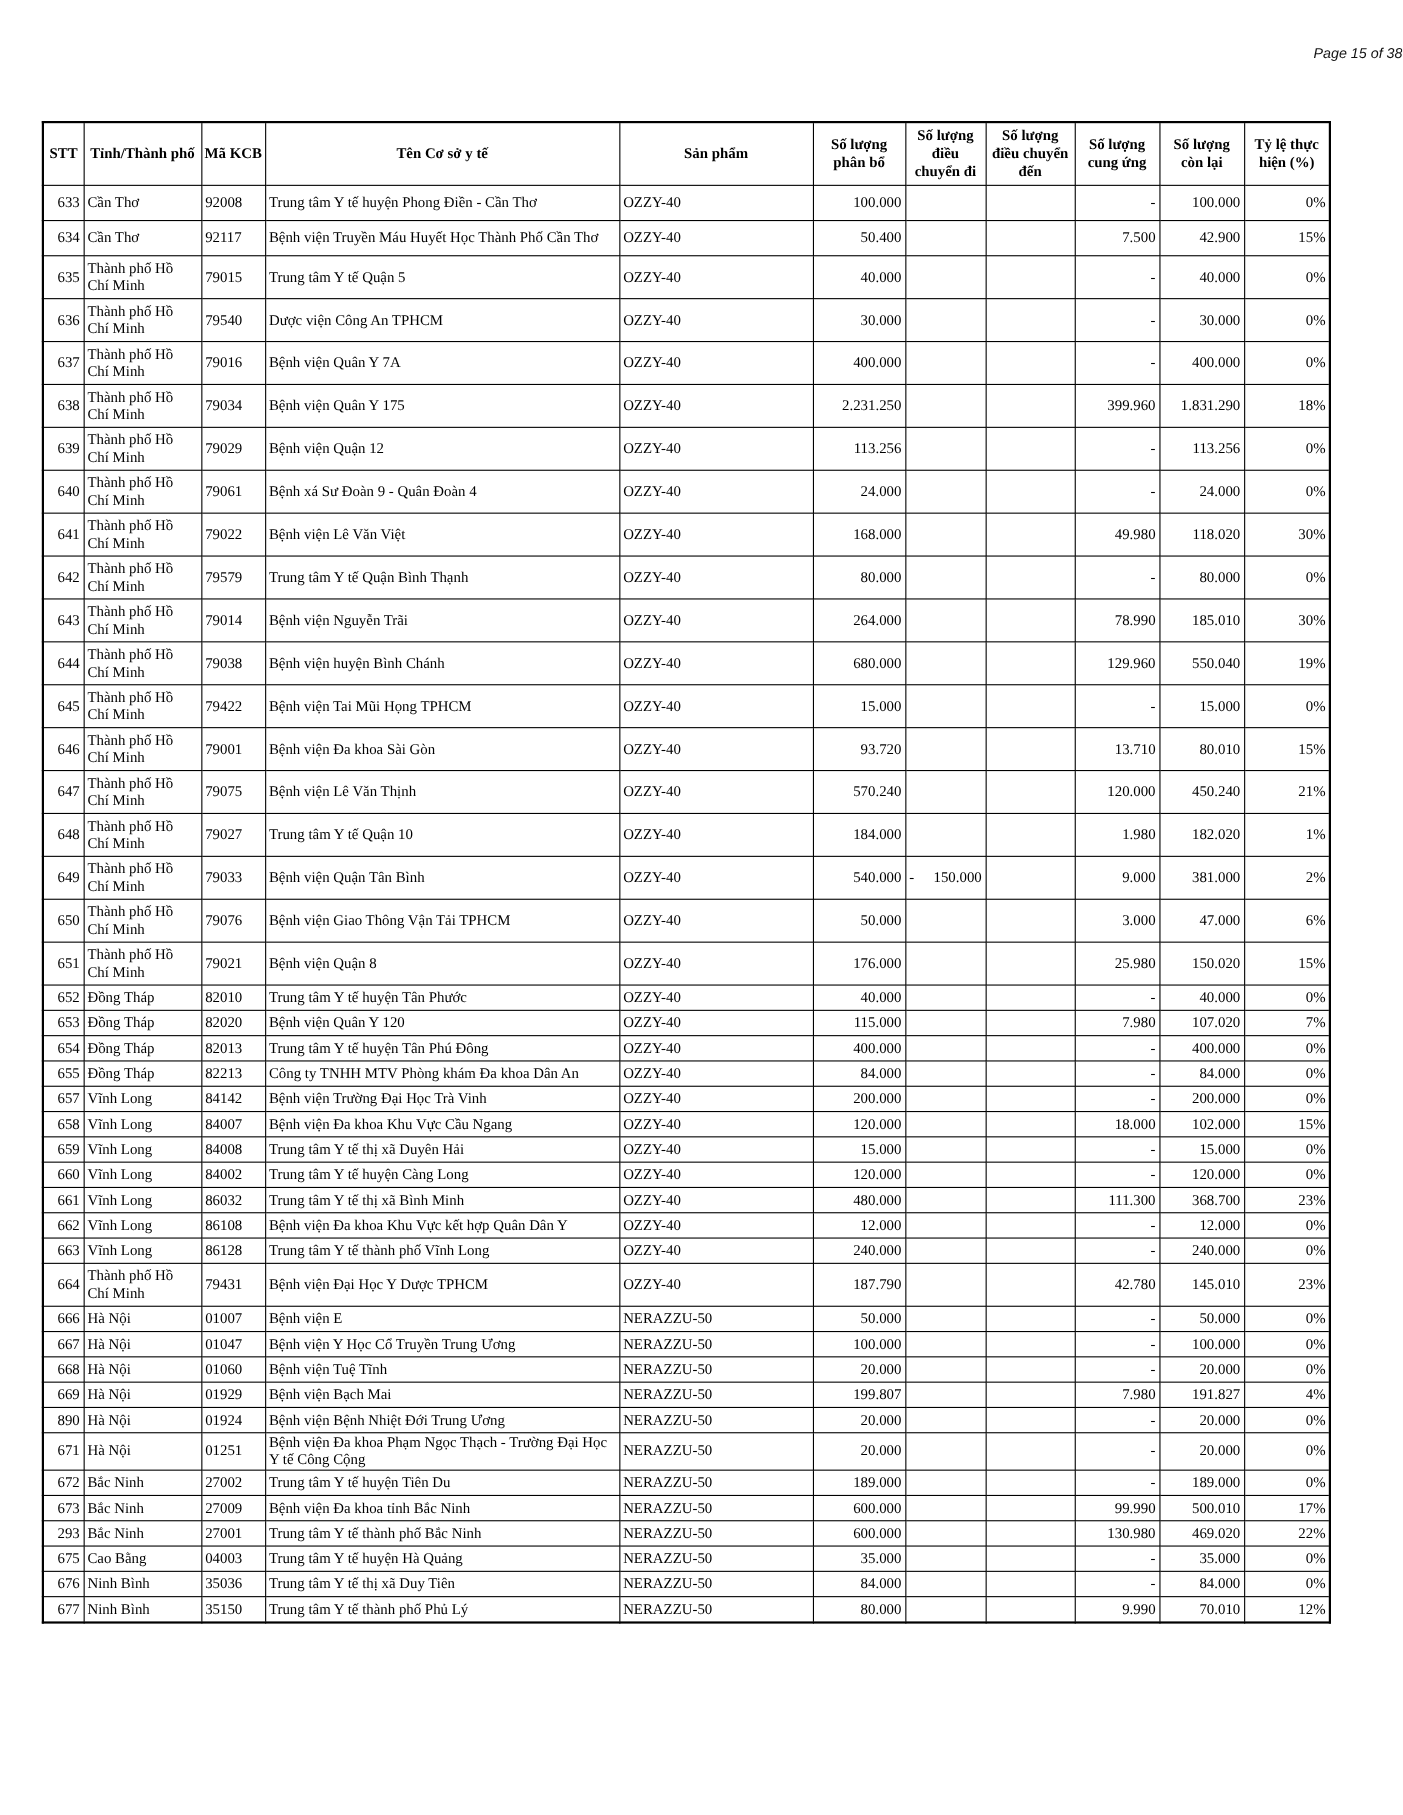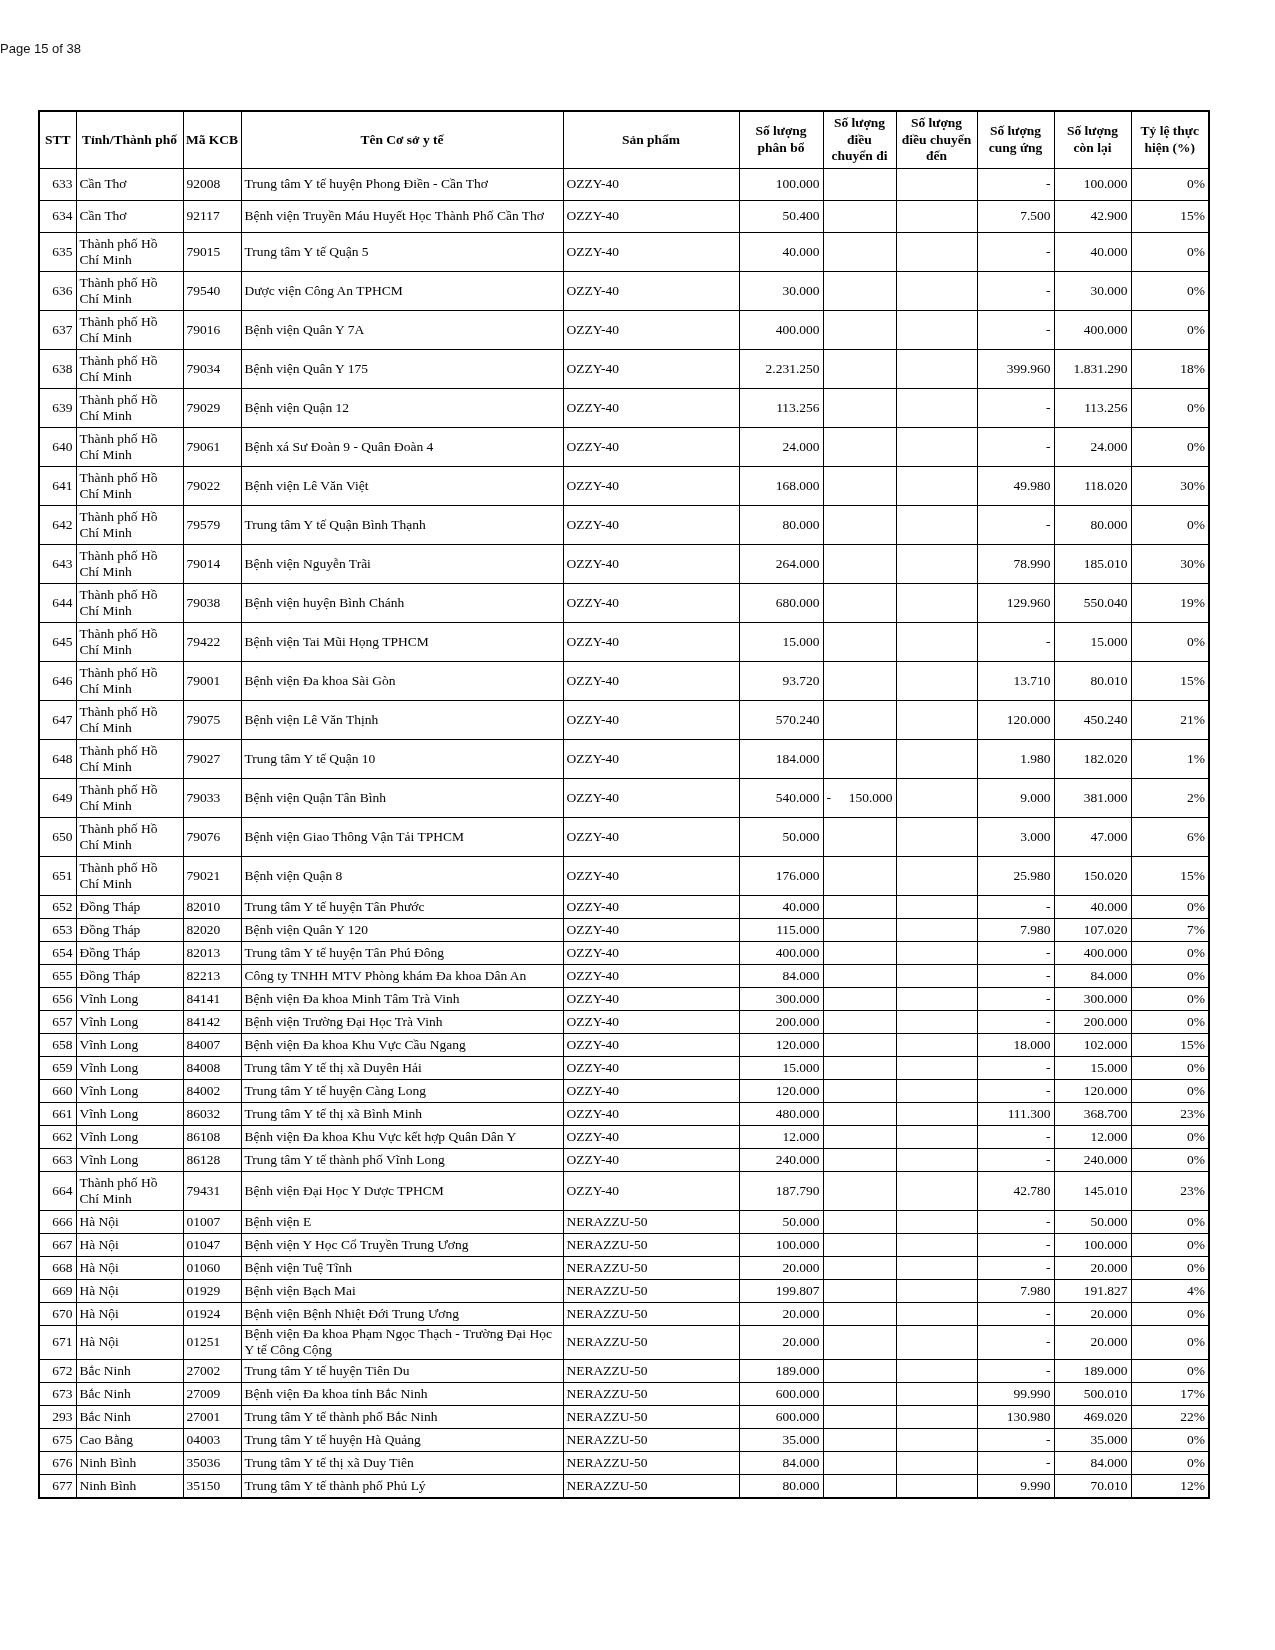--- a/index.html
+++ b/index.html
@@ -9,24 +9,25 @@
     height:1650px;
     background:#ffffff;
     font-family:"Liberation Serif", serif;
     color:#000;
     overflow:hidden;
   }
   .page-header {
     position:absolute;
     top:41px; left:0;
     width:100%;
-    text-align:left;
+    text-align:right;
     font-family:"Liberation Sans", sans-serif;
     font-size:13px;
     color:#111;
+    font-style:italic;
   }
   table.report {
     position:absolute;
     left:38px; top:110px;
     width:1170px;
     border-collapse:collapse;
     table-layout:fixed;
     font-family:"Liberation Serif", serif;
     font-size:13.5px;
     border:2px solid #000;
@@ -381,33 +382,20 @@
           <td class="al-left">Công ty TNHH MTV Phòng khám Đa khoa Dân An</td>
           <td class="al-left">OZZY-40</td>
           <td class="al-right">84.000</td>
           <td class="al-right"></td>
           <td class="al-right"></td>
           <td class="al-right">-</td>
           <td class="al-right">84.000</td>
           <td class="al-right">0%</td>
         </tr>
         <tr class="short">
-          <td class="al-right">656</td>
-          <td class="al-left">Vĩnh Long</td>
-          <td class="al-left">84141</td>
-          <td class="al-left">Bệnh viện Đa khoa Minh Tâm Trà Vinh</td>
-          <td class="al-left">OZZY-40</td>
-          <td class="al-right">300.000</td>
-          <td class="al-right"></td>
-          <td class="al-right"></td>
-          <td class="al-right">-</td>
-          <td class="al-right">300.000</td>
-          <td class="al-right">0%</td>
-        </tr>
-        <tr class="short">
           <td class="al-right">657</td>
           <td class="al-left">Vĩnh Long</td>
           <td class="al-left">84142</td>
           <td class="al-left">Bệnh viện Trường Đại Học Trà Vinh</td>
           <td class="al-left">OZZY-40</td>
           <td class="al-right">200.000</td>
           <td class="al-right"></td>
           <td class="al-right"></td>
           <td class="al-right">-</td>
           <td class="al-right">200.000</td>
@@ -550,21 +538,21 @@
           <td class="al-left">Bệnh viện Bạch Mai</td>
           <td class="al-left">NERAZZU-50</td>
           <td class="al-right">199.807</td>
           <td class="al-right"></td>
           <td class="al-right"></td>
           <td class="al-right">7.980</td>
           <td class="al-right">191.827</td>
           <td class="al-right">4%</td>
         </tr>
         <tr class="short">
-          <td class="al-right">670</td>
+          <td class="al-right">890</td>
           <td class="al-left">Hà Nội</td>
           <td class="al-left">01924</td>
           <td class="al-left">Bệnh viện Bệnh Nhiệt Đới Trung Ương</td>
           <td class="al-left">NERAZZU-50</td>
           <td class="al-right">20.000</td>
           <td class="al-right"></td>
           <td class="al-right"></td>
           <td class="al-right">-</td>
           <td class="al-right">20.000</td>
           <td class="al-right">0%</td>

